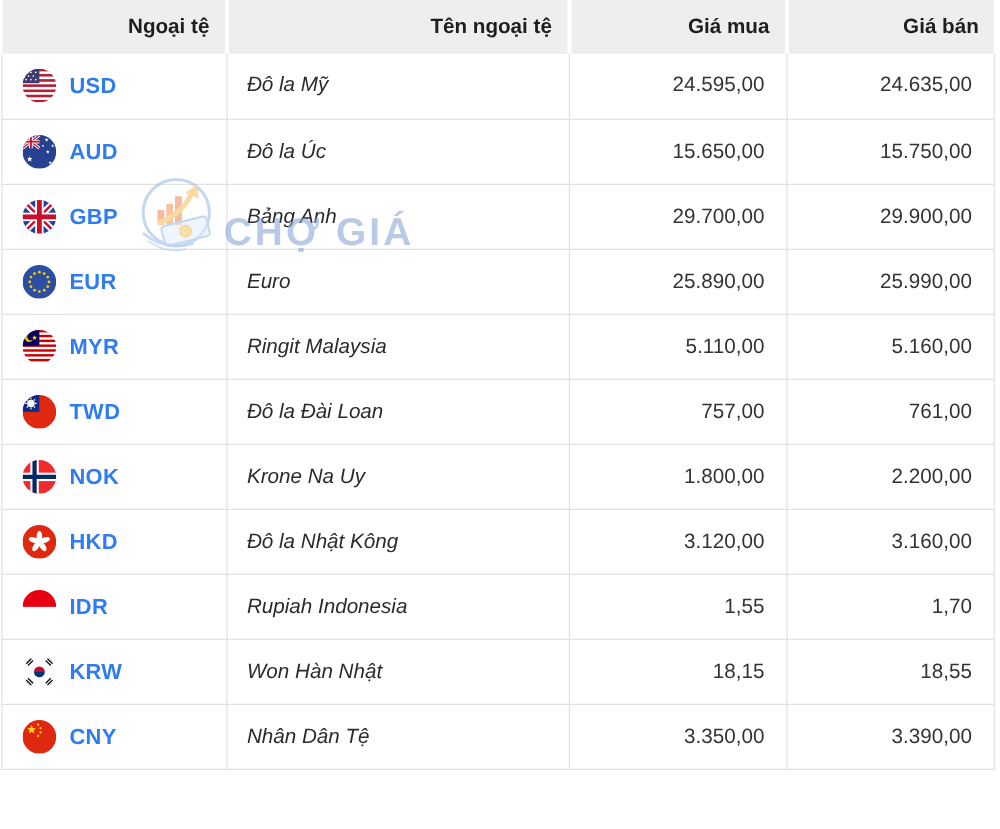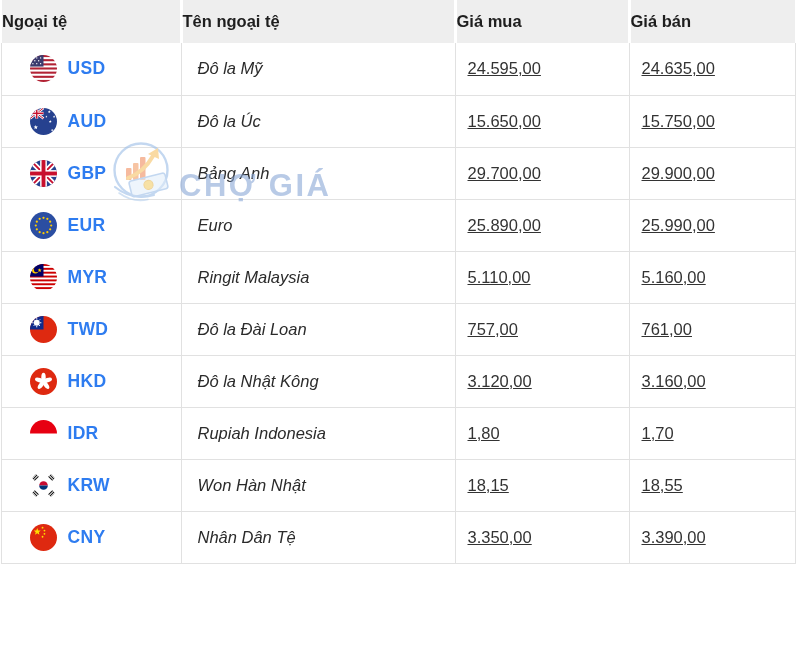--- a/index.html
+++ b/index.html
@@ -16,49 +16,49 @@
     -webkit-font-smoothing:antialiased;
   }
   .page{position:relative;width:795px;}
   table{border-collapse:collapse;width:794px;table-layout:fixed;}
   thead th{
     background:var(--header-bg);
     height:43px;
     font-size:16.5px;
     font-weight:bold;
     color:#1e1e1e;
-    text-align:left;
+    text-align:right;
     border-right:3px solid #ffffff;
-    padding:0;
+    padding:12px;
   }
   thead th:last-child{border-right:none;}
   thead th:first-child{border-left:2px solid #ffffff;}
   tbody td{
     height:52px;
     background:transparent;
     border-bottom:1px solid var(--border);
     border-right:1px solid var(--border);
     font-size:16.5px;
     color:#2b2b2b;
-    padding:12px;
+    padding:0;
     vertical-align:middle;
   }
   tbody td:first-child{border-left:1px solid var(--border);}
   .codewrap{display:flex;align-items:center;gap:11px;padding-left:16px;}
   .flag{flex:0 0 auto;display:block;}
   .code{
     color:var(--code-blue);
     font-weight:bold;
     font-size:17.5px;
     text-decoration:none;
     cursor:pointer;
     letter-spacing:0.3px;
   }
   .c-name{padding-left:16px;font-style:italic;}
-  .c-num{padding-right:17px;color:#333333;text-decoration:underline;}
+  .c-num{text-align:right;padding-right:17px;color:#333333;}
   .watermark{
     position:absolute;
     left:110px;top:138px;
     display:flex;align-items:flex-end;
     pointer-events:none;
     z-index:5;
   }
   .wm-text{
     font-size:31px;
     font-weight:bold;
@@ -273,20 +273,44 @@
           </td>
           <td class="c-name">Đô la Đài Loan</td>
           <td class="c-num">757,00</td>
           <td class="c-num">761,00</td>
         </tr>
         <tr>
           <td>
             <div class="codewrap">
               <svg class="flag" width="27" height="27" viewBox="0 0 28 28">
                 <defs>
+                  <clipPath id="cp-no">
+                    <circle cx="14" cy="14" r="14"></circle>
+                  </clipPath>
+                </defs>
+                <g clip-path="url(#cp-no)">
+                  <rect width="28" height="28" fill="#EF2B2D"></rect>
+                  <rect x="6.5" width="7" height="28" fill="#fff"></rect>
+                  <rect y="10.5" width="28" height="7" fill="#fff"></rect>
+                  <rect x="8.25" width="3.5" height="28" fill="#002868"></rect>
+                  <rect y="12.25" width="28" height="3.5" fill="#002868"></rect>
+                </g>
+              </svg>
+              <a class="code">NOK</a>
+            </div>
+          </td>
+          <td class="c-name">Krone Na Uy</td>
+          <td class="c-num">1.800,00</td>
+          <td class="c-num">2.200,00</td>
+        </tr>
+        <tr>
+          <td>
+            <div class="codewrap">
+              <svg class="flag" width="27" height="27" viewBox="0 0 28 28">
+                <defs>
                   <clipPath id="cp-hk">
                     <circle cx="14" cy="14" r="14"></circle>
                   </clipPath>
                 </defs>
                 <g clip-path="url(#cp-hk)">
                   <rect width="28" height="28" fill="#DE2910"></rect>
                   <ellipse cx="14" cy="9.6" rx="2.3" ry="4.8" fill="#fff" transform="rotate(0 14 14)"></ellipse>
                   <ellipse cx="14" cy="9.6" rx="2.3" ry="4.8" fill="#fff" transform="rotate(72 14 14)"></ellipse>
                   <ellipse cx="14" cy="9.6" rx="2.3" ry="4.8" fill="#fff" transform="rotate(144 14 14)"></ellipse>
                   <ellipse cx="14" cy="9.6" rx="2.3" ry="4.8" fill="#fff" transform="rotate(216 14 14)"></ellipse>
@@ -311,21 +335,21 @@
                 </defs>
                 <g clip-path="url(#cp-id)">
                   <rect width="28" height="28" fill="#fff"></rect>
                   <rect width="28" height="14" fill="#E70011"></rect>
                 </g>
               </svg>
               <a class="code">IDR</a>
             </div>
           </td>
           <td class="c-name">Rupiah Indonesia</td>
-          <td class="c-num">1,80</td>
+          <td class="c-num">1,55</td>
           <td class="c-num">1,70</td>
         </tr>
         <tr>
           <td>
             <div class="codewrap">
               <svg class="flag" width="27" height="27" viewBox="0 0 28 28">
                 <defs>
                   <clipPath id="cp-kr">
                     <circle cx="14" cy="14" r="14"></circle>
                   </clipPath>

